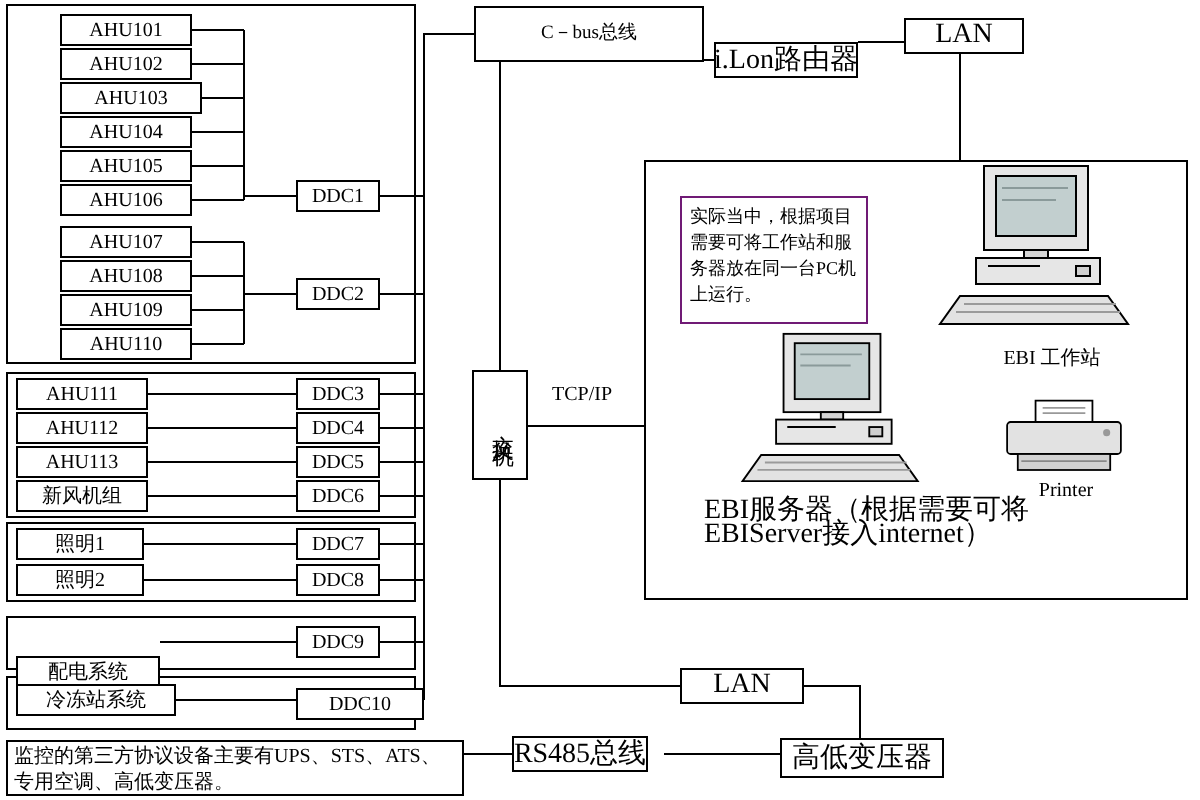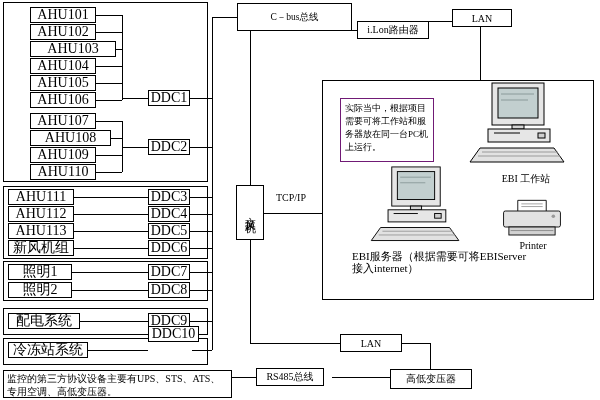--- a/index.html
+++ b/index.html
@@ -5,31 +5,31 @@
   *{margin:0;padding:0;box-sizing:border-box}
   html,body{width:600px;height:400px;background:#fff;color:#000;
     font-family:"Liberation Serif","DejaVu Serif",serif}
   .stage{position:absolute;left:0;top:0;width:600px;height:400px;overflow:hidden}
   svg.wires{position:absolute;left:0;top:0;z-index:1}
   svg.wires path{stroke:#000;stroke-width:1;fill:none;shape-rendering:crispEdges}
   .rect{position:absolute;border:1px solid #000;z-index:0}
   .box{position:absolute;border:1px solid #000;background:#fff;display:flex;
        align-items:center;justify-content:center;font-size:9.5px;z-index:2;
        white-space:nowrap;text-align:center}
-  .box.sm{font-size:14px}
-  .box.md{font-size:10px}
+  .box.sm{font-size:10px}
+  .box.md{font-size:14px}
   .two-line{flex-direction:column;line-height:13px;white-space:nowrap}
   .note{position:absolute;border:1px solid #701a75;background:#fff;z-index:2;
         font-size:9px;line-height:13px;padding:3px 4px;white-space:normal;text-align:left}
   .txtbox{position:absolute;border:1px solid #000;background:#fff;z-index:2;
         font-size:10px;line-height:13px;padding:1px 3px;white-space:normal;text-align:left}
   .lbl{position:absolute;z-index:2;font-size:10px;white-space:nowrap}
   .vtext{writing-mode:vertical-lr;text-orientation:upright;letter-spacing:3px;font-size:11px}
   .icon{position:absolute;z-index:2}
-  .srv-lbl{position:absolute;z-index:2;font-size:11px;line-height:12px;width:178px;white-space:normal}
+  .srv-lbl{position:absolute;z-index:2;font-size:14px;line-height:12px;width:178px;white-space:normal}
 </style>
 </head>
 <body>
 
 <div class="stage">
 
   <svg width="0" height="0" style="position:absolute">
     <defs>
       <symbol id="pc-symbol" viewBox="0 0 100 88">
         <rect x="24" y="1" width="52" height="42" fill="#e6e6e6" stroke="#000"></rect>
@@ -72,51 +72,51 @@
 
   <div class="rect" style="left:3px;top:2px;width:205px;height:180px"></div>
   <div class="rect" style="left:3px;top:186px;width:205px;height:73px"></div>
   <div class="rect" style="left:3px;top:261px;width:205px;height:40px"></div>
   <div class="rect" style="left:3px;top:308px;width:205px;height:27px"></div>
   <div class="rect" style="left:3px;top:338px;width:205px;height:27px"></div>
   <div class="rect" style="left:322px;top:80px;width:272px;height:220px"></div>
 
   <div class="box sm" style="left:30px;top:7px;width:66px;height:16px">AHU101</div>
   <div class="box sm" style="left:30px;top:24px;width:66px;height:16px">AHU102</div>
-  <div class="box sm" style="left:30px;top:41px;width:86px;height:16px">AHU103</div>
+  <div class="box sm" style="left:30px;top:41px;width:71px;height:16px">AHU103</div>
   <div class="box sm" style="left:30px;top:58px;width:66px;height:16px">AHU104</div>
   <div class="box sm" style="left:30px;top:75px;width:66px;height:16px">AHU105</div>
   <div class="box sm" style="left:30px;top:92px;width:66px;height:16px">AHU106</div>
 
   <div class="box sm" style="left:30px;top:113px;width:66px;height:16px">AHU107</div>
-  <div class="box sm" style="left:30px;top:130px;width:81px;height:16px">AHU108</div>
+  <div class="box sm" style="left:30px;top:130px;width:66px;height:16px">AHU108</div>
   <div class="box sm" style="left:30px;top:147px;width:66px;height:16px">AHU109</div>
   <div class="box sm" style="left:30px;top:164px;width:66px;height:16px">AHU110</div>
 
   <div class="box sm" style="left:8px;top:189px;width:66px;height:16px">AHU111</div>
   <div class="box sm" style="left:8px;top:206px;width:66px;height:16px">AHU112</div>
   <div class="box sm" style="left:8px;top:223px;width:66px;height:16px">AHU113</div>
   <div class="box sm" style="left:8px;top:240px;width:66px;height:16px">新风机组</div>
 
   <div class="box sm" style="left:8px;top:264px;width:64px;height:16px">照明1</div>
   <div class="box sm" style="left:8px;top:282px;width:64px;height:16px">照明2</div>
 
-  <div class="box sm" style="left:8px;top:313px;width:72px;height:16px">配电系统</div>
+  <div class="box sm" style="left:8px;top:328px;width:72px;height:16px">配电系统</div>
   <div class="box sm" style="left:8px;top:342px;width:80px;height:16px">冷冻站系统</div>
 
   <div class="box sm" style="left:148px;top:90px;width:42px;height:16px">DDC1</div>
   <div class="box sm" style="left:148px;top:139px;width:42px;height:16px">DDC2</div>
   <div class="box sm" style="left:148px;top:189px;width:42px;height:16px">DDC3</div>
   <div class="box sm" style="left:148px;top:206px;width:42px;height:16px">DDC4</div>
   <div class="box sm" style="left:148px;top:223px;width:42px;height:16px">DDC5</div>
   <div class="box sm" style="left:148px;top:240px;width:42px;height:16px">DDC6</div>
   <div class="box sm" style="left:148px;top:264px;width:42px;height:16px">DDC7</div>
   <div class="box sm" style="left:148px;top:282px;width:42px;height:16px">DDC8</div>
   <div class="box sm" style="left:148px;top:313px;width:42px;height:16px">DDC9</div>
-  <div class="box sm" style="left:148px;top:326px;width:51px;height:16px">DDC10</div>
+  <div class="box sm" style="left:148px;top:344px;width:64px;height:16px">DDC10</div>
 
   <div class="box two-line" style="left:237px;top:3px;width:115px;height:28px">
     <div>C－bus总线</div>
   </div>
   <div class="box md" style="left:357px;top:21px;width:72px;height:18px">i.Lon路由器</div>
   <div class="box md" style="left:452px;top:9px;width:60px;height:18px">LAN</div>
 
   <div class="box vtext" style="left:236px;top:185px;width:28px;height:55px">交换机</div>
   <div class="lbl" style="left:276px;top:192px">TCP/IP</div>
 

